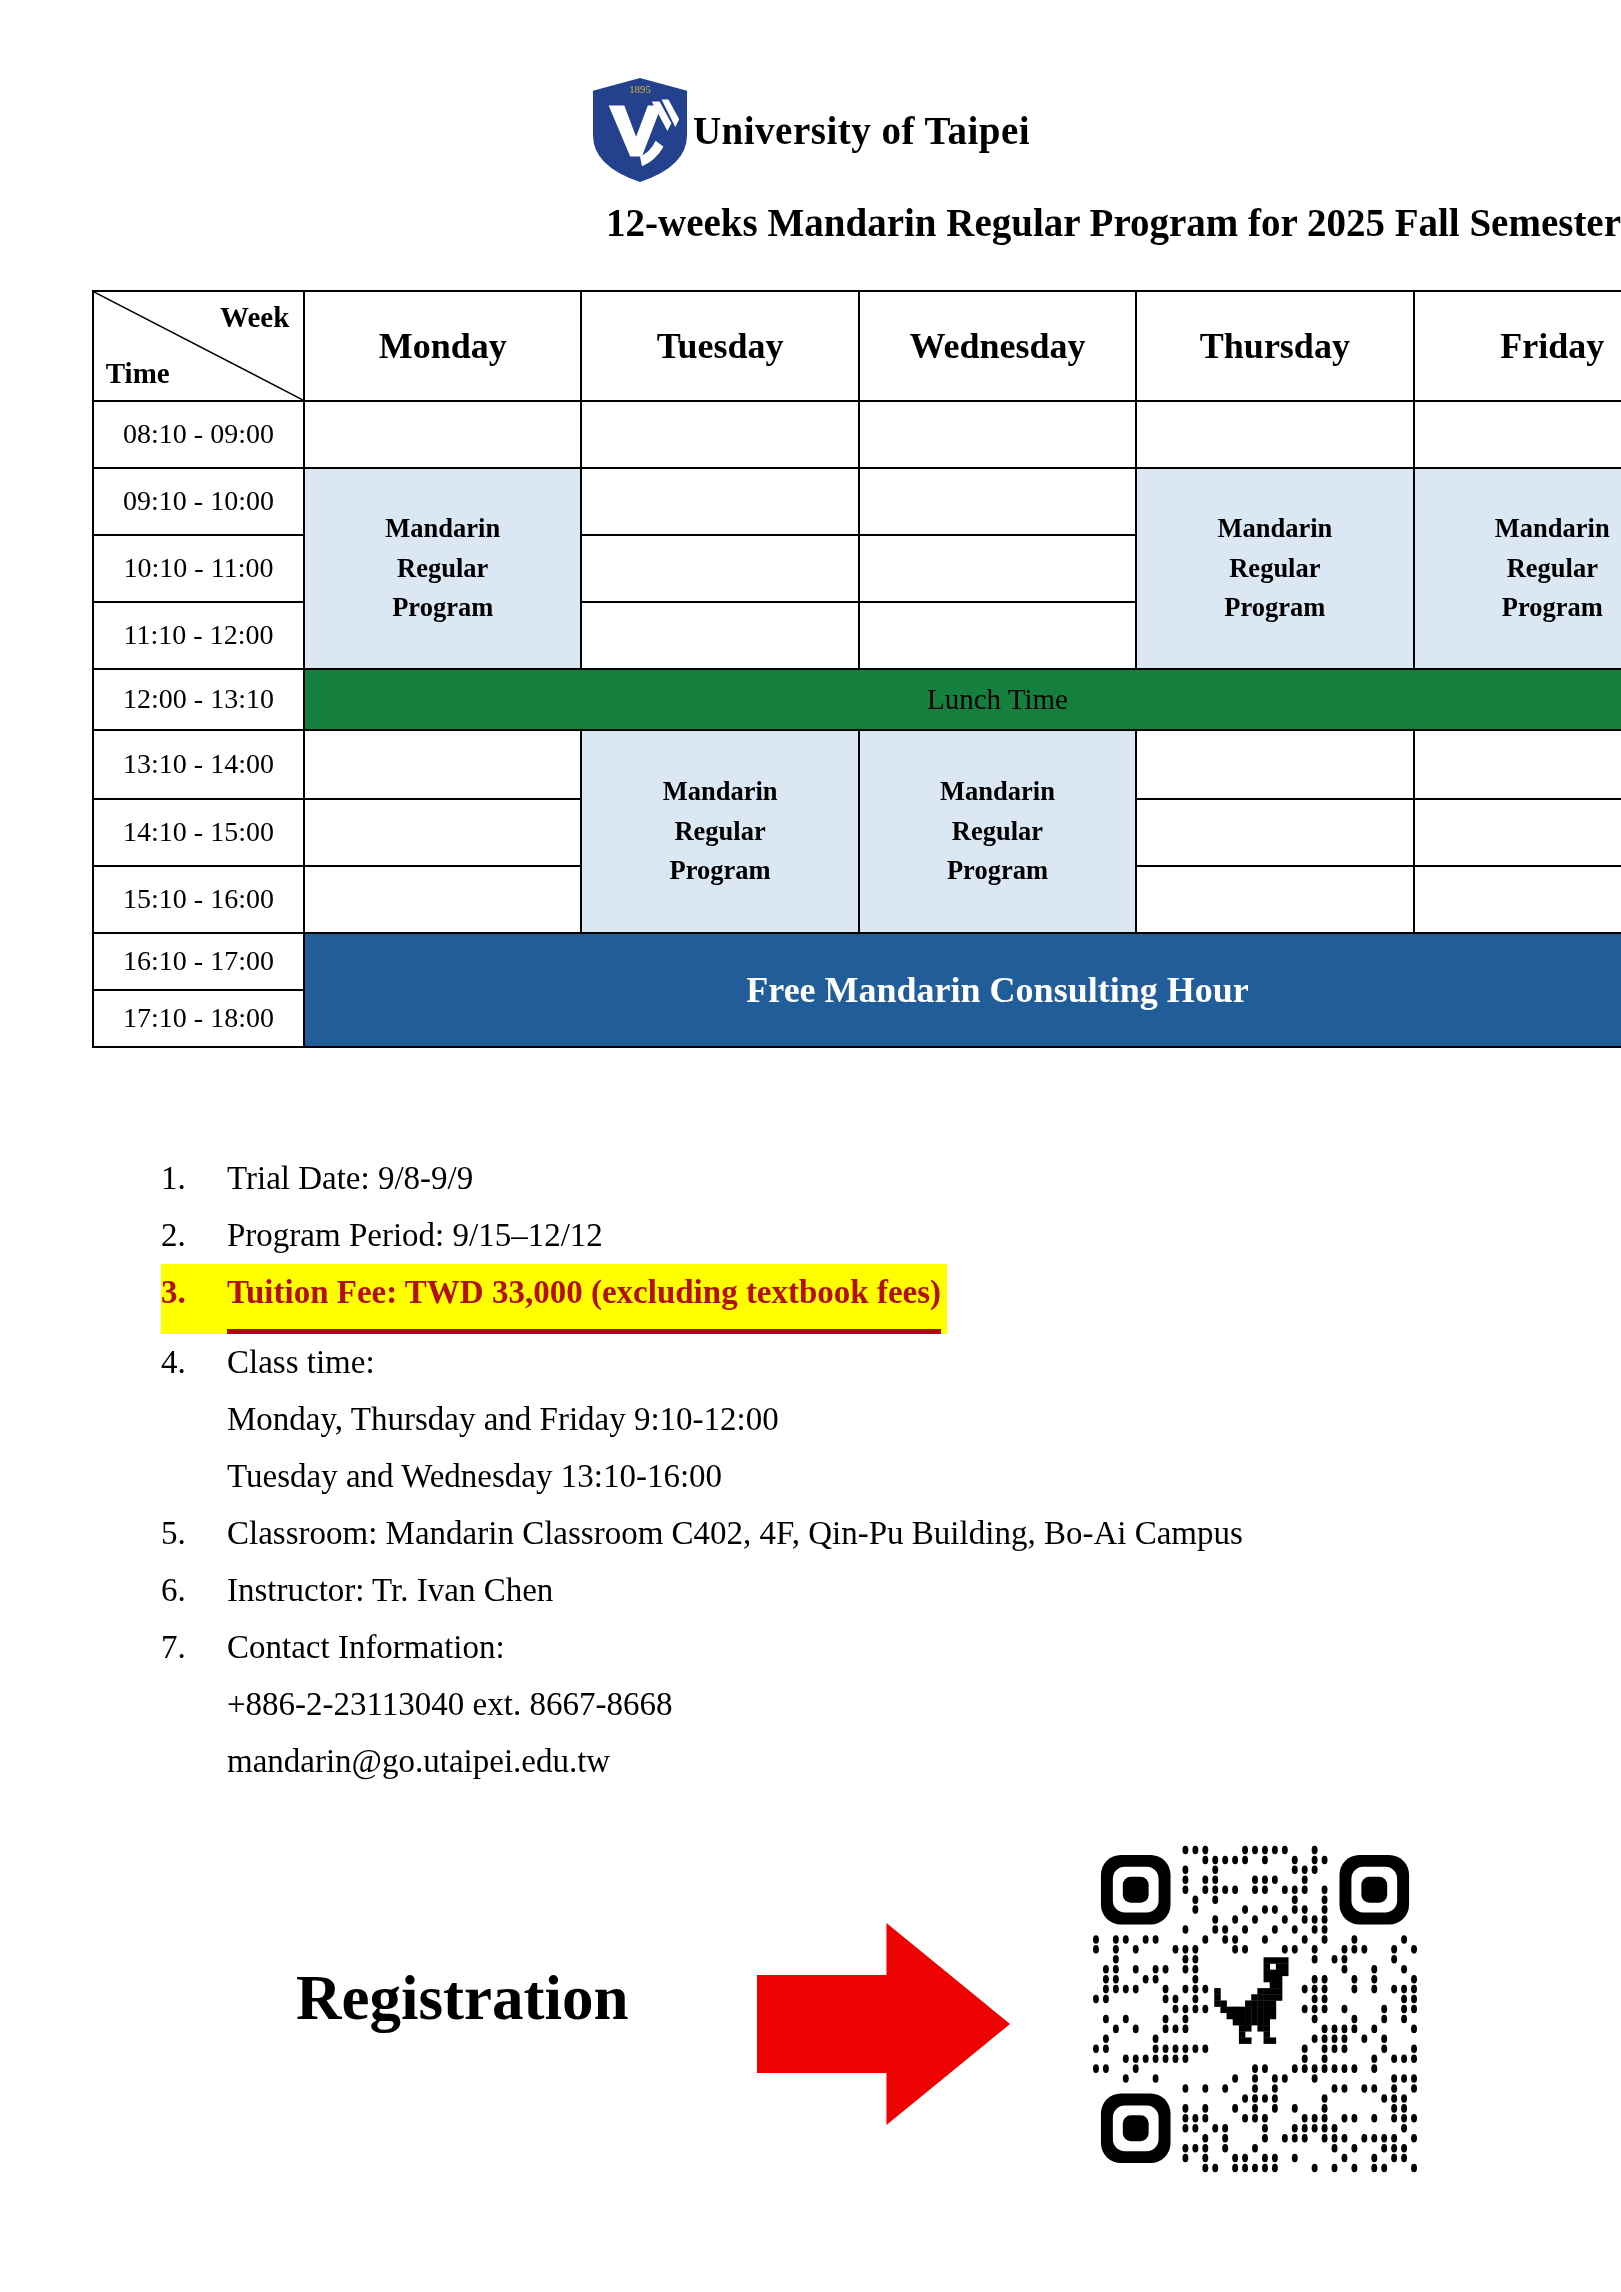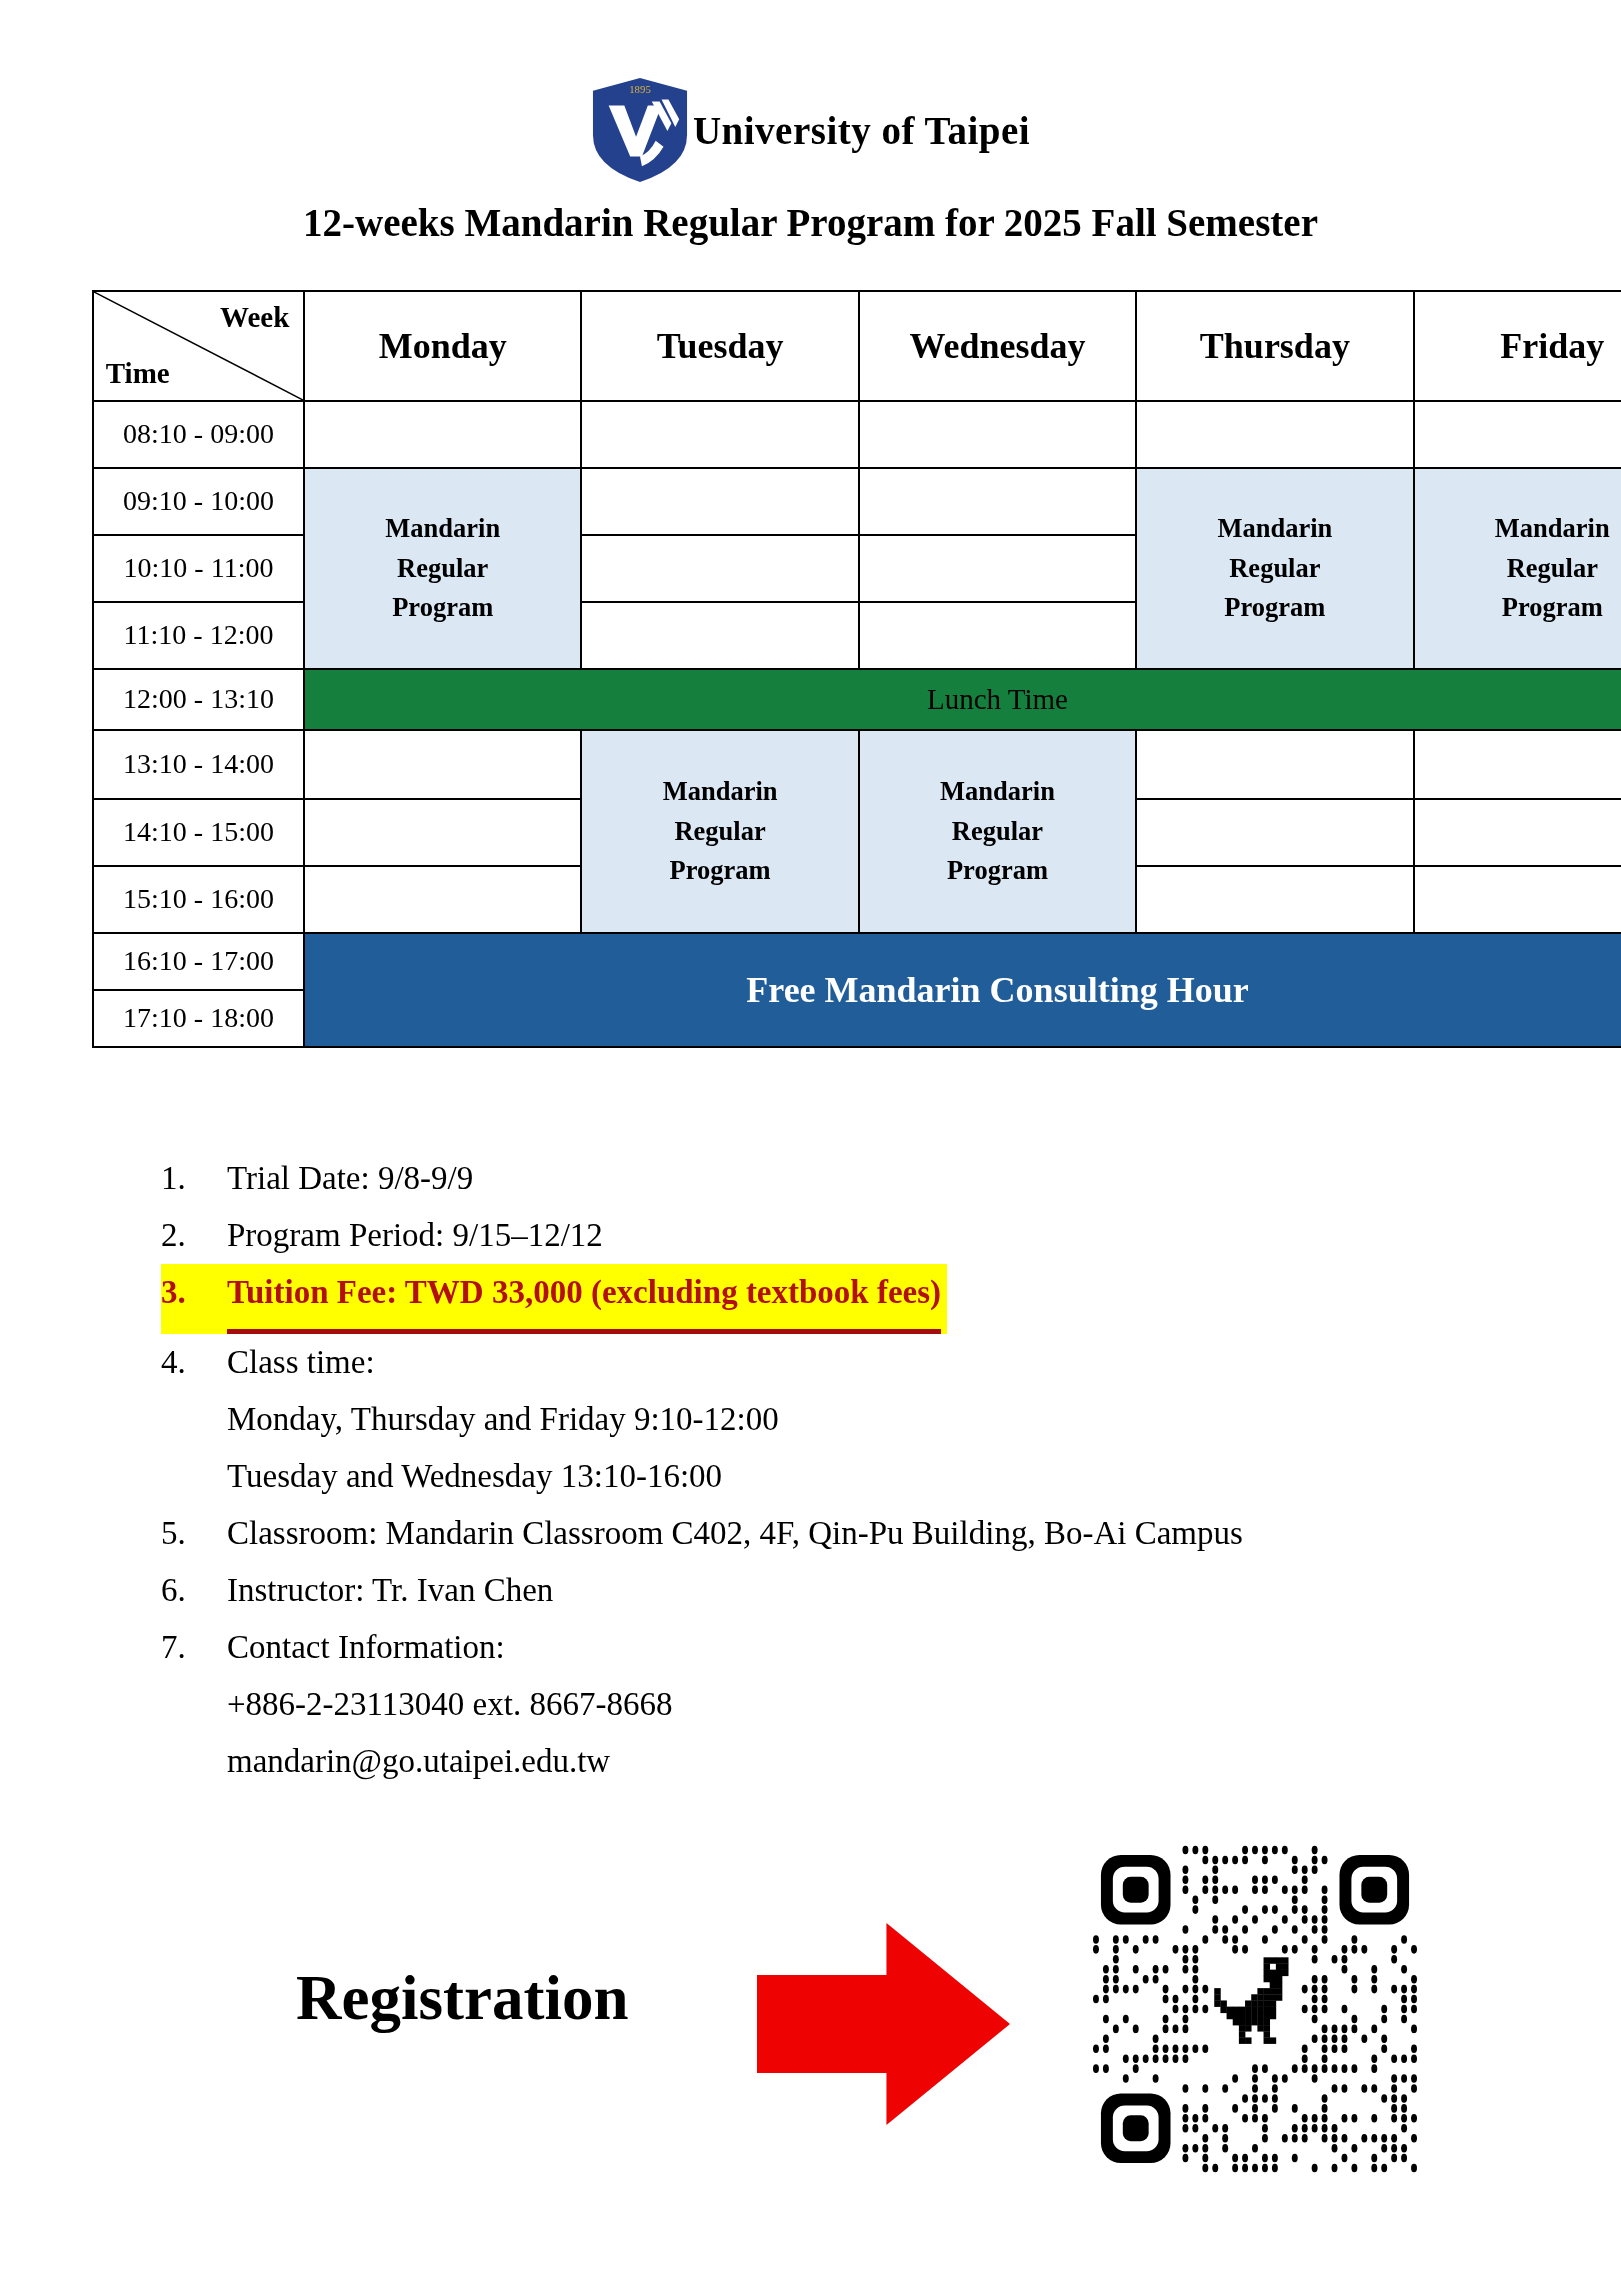--- a/index.html
+++ b/index.html
@@ -4,21 +4,21 @@
 <style>
   html,body{margin:0;padding:0;}
   body{
     width:1621px;height:2293px;background:#ffffff;position:relative;overflow:hidden;
     font-family:"Liberation Serif","DejaVu Serif",serif;color:#000;
   }
   
   .brand{display:flex;justify-content:center;align-items:center;gap:4px;padding-top:76px;}
   .brand svg{display:block;}
   .brand-name{font-size:39px;font-weight:bold;letter-spacing:0.5px;}
-  .doc-title{text-align:center;font-size:39px;font-weight:bold;margin-top:15.7px;}
+  .doc-title{text-align:right;font-size:39px;font-weight:bold;margin-top:15.7px;}
   
   table.tt{border-collapse:collapse;table-layout:fixed;margin:45px 0 0 92px;width:1600px;
            border:2.9px solid #000;}
   table.tt td{border:2px solid #000;text-align:center;vertical-align:middle;padding:0;}
   .rh{height:110px;} .r68{height:67px;} .r70{height:69px;} .r62{height:61px;} .r58{height:57px;}
   td.dayhdr{font-size:36px;font-weight:bold;}
   td.time{font-size:28px;}
   td.corner{position:relative;}
   td.corner svg{position:absolute;left:0;top:0;width:100%;height:100%;}
   .corner .week{position:absolute;top:9.8px;right:13.7px;font-size:29px;font-weight:bold;}

